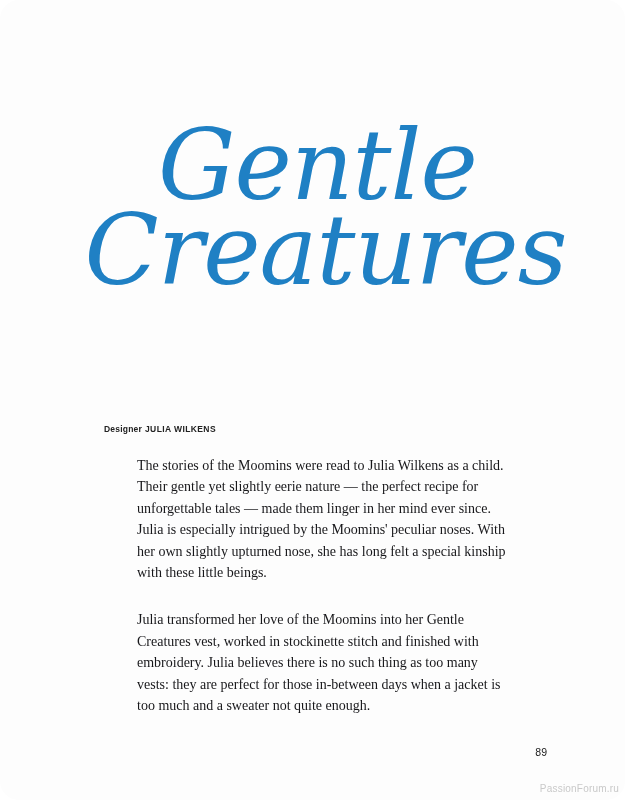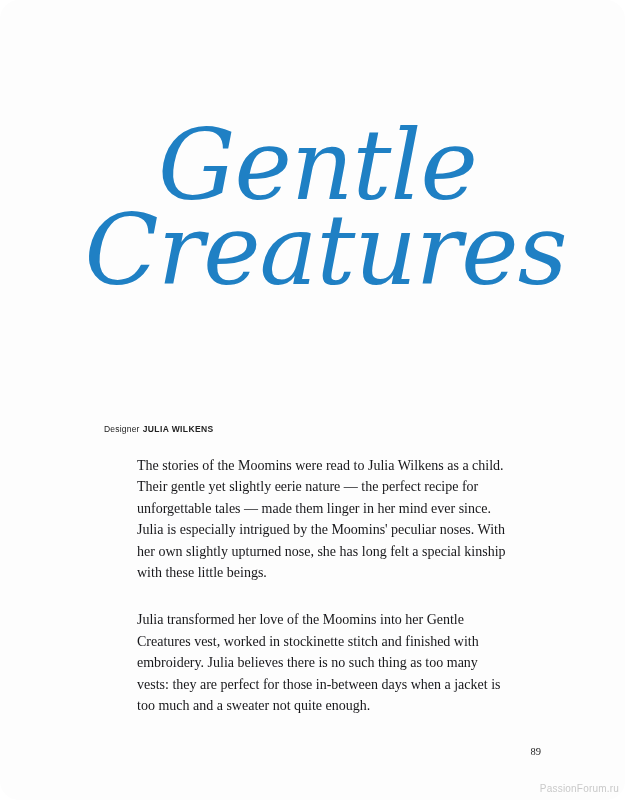--- a/index.html
+++ b/index.html
@@ -54,21 +54,21 @@
   .credit {
     position: absolute;
     left: 104px;
     top: 424px;
     font-family: "Liberation Sans", sans-serif;
     font-size: 8.5px;
     color: #222222;
     letter-spacing: 0.2px;
   }
   .credit .credit-label {
-    font-weight: 400;
+    font-weight: 700;
     margin-top: 28px;
   }
   .credit .credit-name {
     font-weight: 700;
     letter-spacing: 0.4px;
     margin-left: 3px;
     margin-top: 40px;
   }
 
   
@@ -86,23 +86,23 @@
     color: #17171a;
     text-align: left;
   }
   .body-copy p:last-child {
     margin-bottom: 0;
   }
 
   
   .page-number {
     position: absolute;
-    right: 84px;
+    right: 78px;
     top: 746px;
-    font-family: Liberation Serif, serif;
+    font-family: Liberation Sans, sans-serif;
     font-size: 10.5px;
     color: #1b1b1b;
   }
 
   
   .watermark {
     position: absolute;
     right: 6px;
     bottom: 6px;
     font-family: "Liberation Sans", sans-serif;

